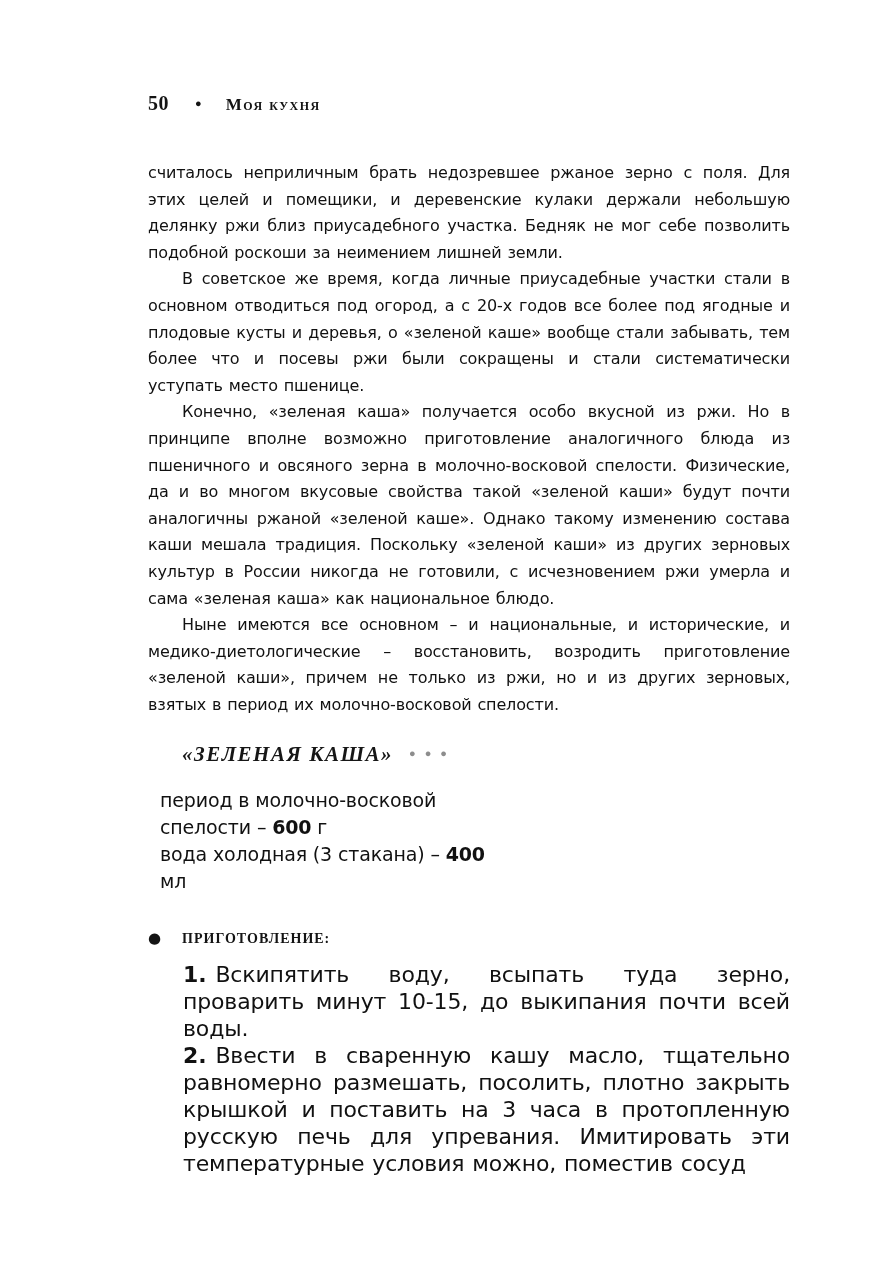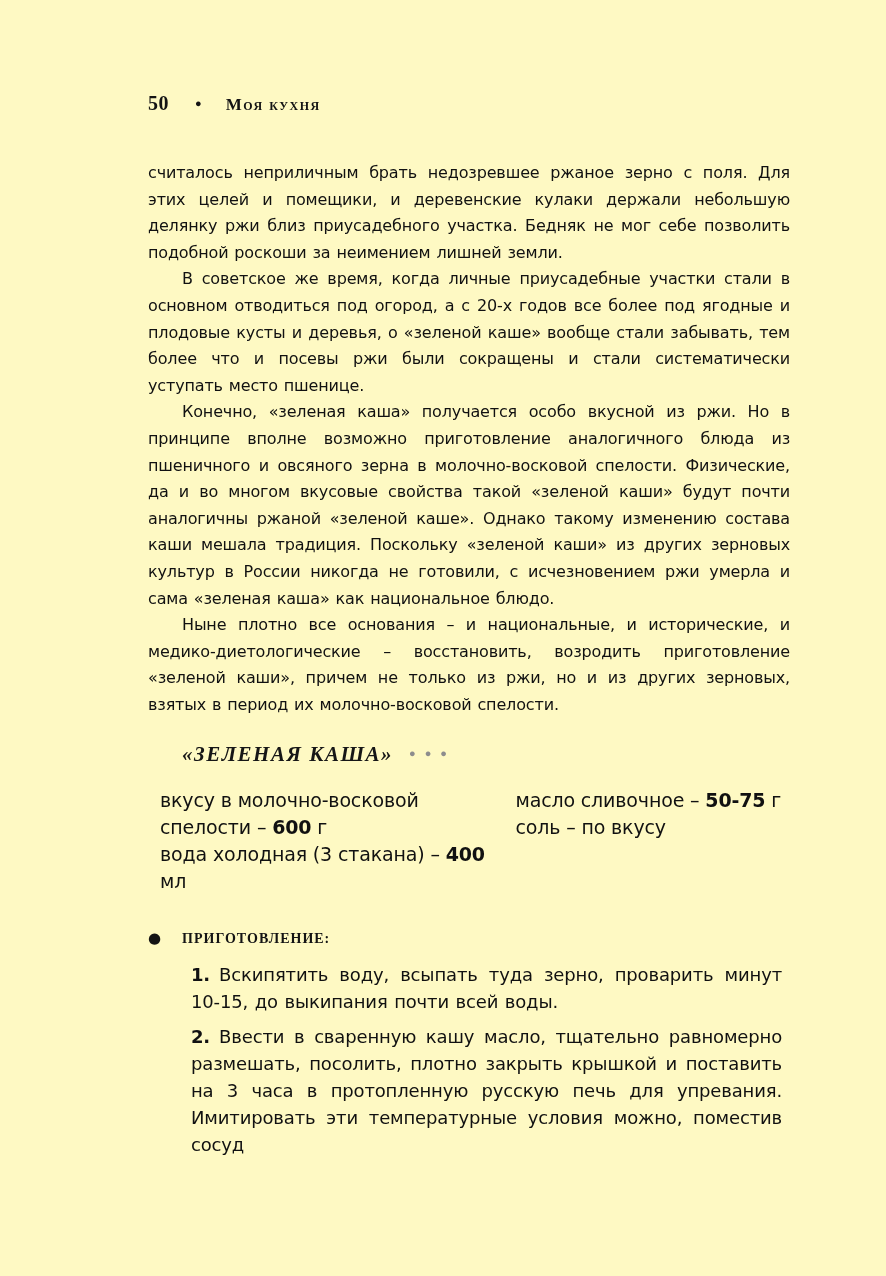--- a/index.html
+++ b/index.html
@@ -1,20 +1,20 @@
 <!DOCTYPE html>
 <html lang="ru"><head>
 <meta charset="utf-8">
 <style>
   html,body{margin:0;padding:0;background:#e9e9e9;}
   .page{
     position:relative;
     width:886px;height:1276px;
     margin:0 auto;
-    background:#fef9c3;
+    background:#ffffff;
     color:#111111;
     font-family:"DejaVu Sans","Liberation Sans",sans-serif;
     overflow:hidden;
   }
   
   .running-head{
     position:absolute;top:92px;left:148px;
     font-family:"Liberation Serif","DejaVu Serif",serif;
     color:#141414;
     white-space:nowrap;
@@ -84,22 +84,22 @@
     font-weight:bold;
     font-size:14px;
     letter-spacing:1px;
     color:#141414;
   }
   .steps{
     margin:14px 0 0 35px;
     width:607px;
   }
   .step{
-    margin:8px;
-    font-size:18px;
+    margin:0;
+    font-size:22px;
     line-height:27px;
     text-align:justify;
     letter-spacing:-0.15px;
     word-spacing:1px;
   }
   .step-num{font-weight:bold;margin-right:9px;}
 </style>
 </head>
 <body>
 
@@ -107,32 +107,28 @@
 
   <header class="running-head">
     <span class="page-num">50</span><span class="head-bullet">●</span><span class="running-title">Моя кухня</span>
   </header>
 
   <main class="body-col">
 
     <p class="para first">считалось неприличным брать недозревшее ржаное зерно с поля. Для этих целей и помещики, и деревенские кулаки держали небольшую делянку ржи близ приусадебного участка. Бедняк не мог себе позволить подобной роскоши за неимением лишней земли.</p>
     <p class="para">В советское же время, когда личные приусадебные участки стали в основном отводиться под огород, а с 20-х годов все более под ягодные и плодовые кусты и деревья, о «зеленой каше» вообще стали забывать, тем более что и посевы ржи были сокращены и стали систематически уступать место пшенице.</p>
     <p class="para">Конечно, «зеленая каша» получается особо вкусной из ржи. Но в принципе вполне возможно приготовление аналогичного блюда из пшеничного и овсяного зерна в молочно-восковой спелости. Физические, да и во многом вкусовые свойства такой «зеленой каши» будут почти аналогичны ржаной «зеленой каше». Однако такому изменению состава каши мешала традиция. Поскольку «зеленой каши» из других зерновых культур в России никогда не готовили, с исчезновением ржи умерла и сама «зеленая каша» как национальное блюдо.</p>
-    <p class="para">Ныне плотно все основания – и национальные, и исторические, и медико-диетологические – восстановить, возродить приготовление «зеленой каши», причем не только из ржи, но и из других зерновых, взятых в период их молочно-восковой спелости.</p>
+    <p class="para">Ныне имеются все основном – и национальные, и исторические, и медико-диетологические – восстановить, возродить приготовление «зеленой каши», причем не только из ржи, но и из других зерновых, взятых в период их молочно-восковой спелости.</p>
 
     <h2 class="recipe-title"><span>«ЗЕЛЕНАЯ КАША»</span><span class="ornament-dots">●●●</span></h2>
 
     <div class="ingredients">
       <div class="ing-col-left">
-        <p class="ing"><span>вкусу в молочно-восковой спелости – </span><b>600</b><span> г</span></p>
+        <p class="ing"><span>период в молочно-восковой спелости – </span><b>600</b><span> г</span></p>
         <p class="ing"><span>вода холодная (3 стакана) – </span><b>400</b><span> мл</span></p>
-      </div>
-      <div class="ing-col-right">
-        <p class="ing"><span>масло сливочное – </span><b>50-75</b><span> г</span></p>
-        <p class="ing"><span>соль – по вкусу</span><b></b><span></span></p>
       </div>
     </div>
 
     <div class="prep-head">
       <span class="prep-bullet">●</span>
       <span class="prep-label">ПРИГОТОВЛЕНИЕ:</span>
     </div>
 
     <div class="steps">
       <p class="step"><b class="step-num">1.</b><span>Вскипятить воду, всыпать туда зерно, проварить минут 10-15, до выкипания почти всей воды.</span></p>

